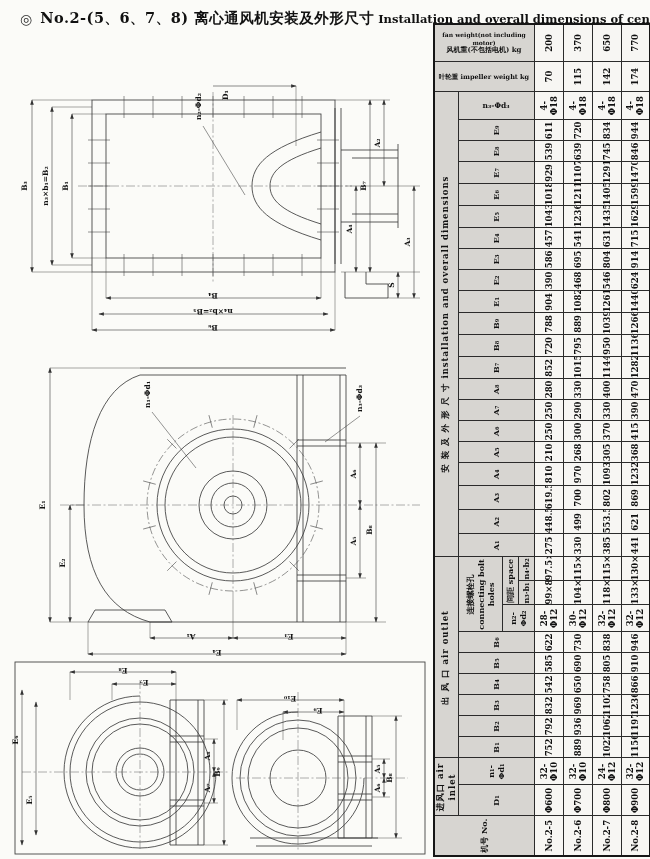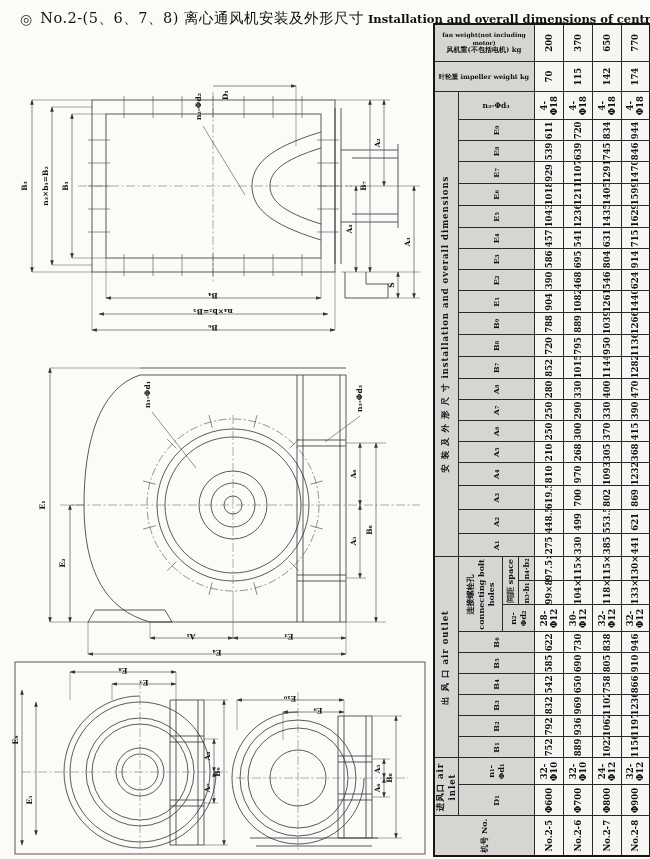--- a/index.html
+++ b/index.html
@@ -1,20 +1,20 @@
 <!DOCTYPE html>
 <html><head>
 <meta charset="utf-8">
 <style>
   html,body{margin:0;padding:0}
   body{width:650px;height:859px;position:relative;background:#fbfbf8;overflow:hidden;
        font-family:"DejaVu Serif","Liberation Serif",serif;color:#111}
   .title-row{position:absolute;left:20px;top:8px;width:620px;white-space:nowrap}
   .bullseye{font-size:14px;color:#333;vertical-align:-1px}
-  .title-zh{font-weight:normal;font-size:14.5px;letter-spacing:.5px;margin-left:8px}
+  .title-zh{font-weight:bold;font-size:14.5px;letter-spacing:.5px;margin-left:8px}
   .title-en{font-weight:bold;font-size:11.5px;margin-left:4px}
   
   .rot-wrap{position:absolute;left:433px;top:40px;width:216px;height:819px}
   .rot-inner{transform:rotate(-90deg) translateX(-817px);transform-origin:0 0;width:817px}
   table{border-collapse:collapse;table-layout:fixed;width:817px;border:2px solid #161616}
   th,td{border:1px solid #2b2b2b;padding:0;text-align:center;overflow:hidden;font-weight:bold}
   th{background:#d7d5d1;font-size:8px;font-family:"DejaVu Serif","DejaVu Sans",serif;position:relative}
   td{background:#f7f6f3;font-size:8.5px;font-family:"DejaVu Serif","DejaVu Sans",serif}
   tr.h1{height:24px} tr.h2{height:44px} tr.h3{height:16px} tr.h4{height:16px}
   tbody tr{height:29px}

